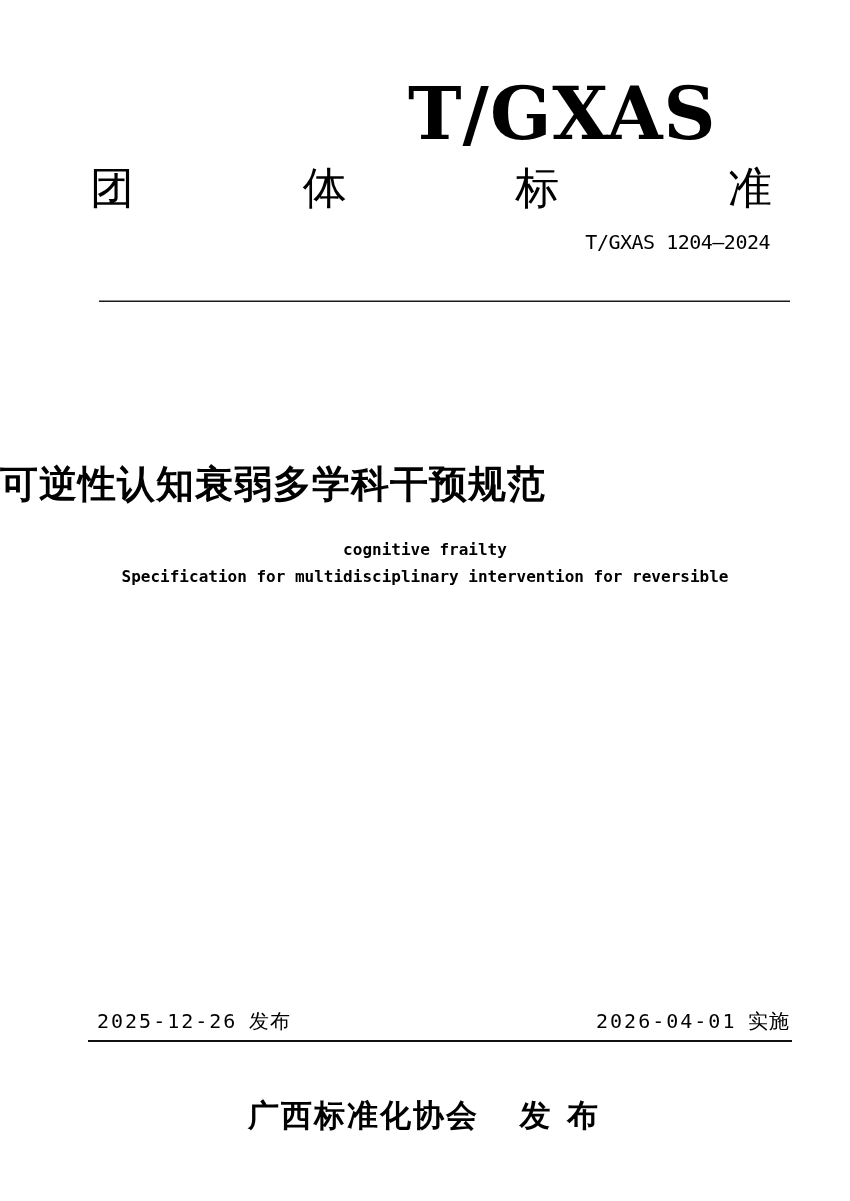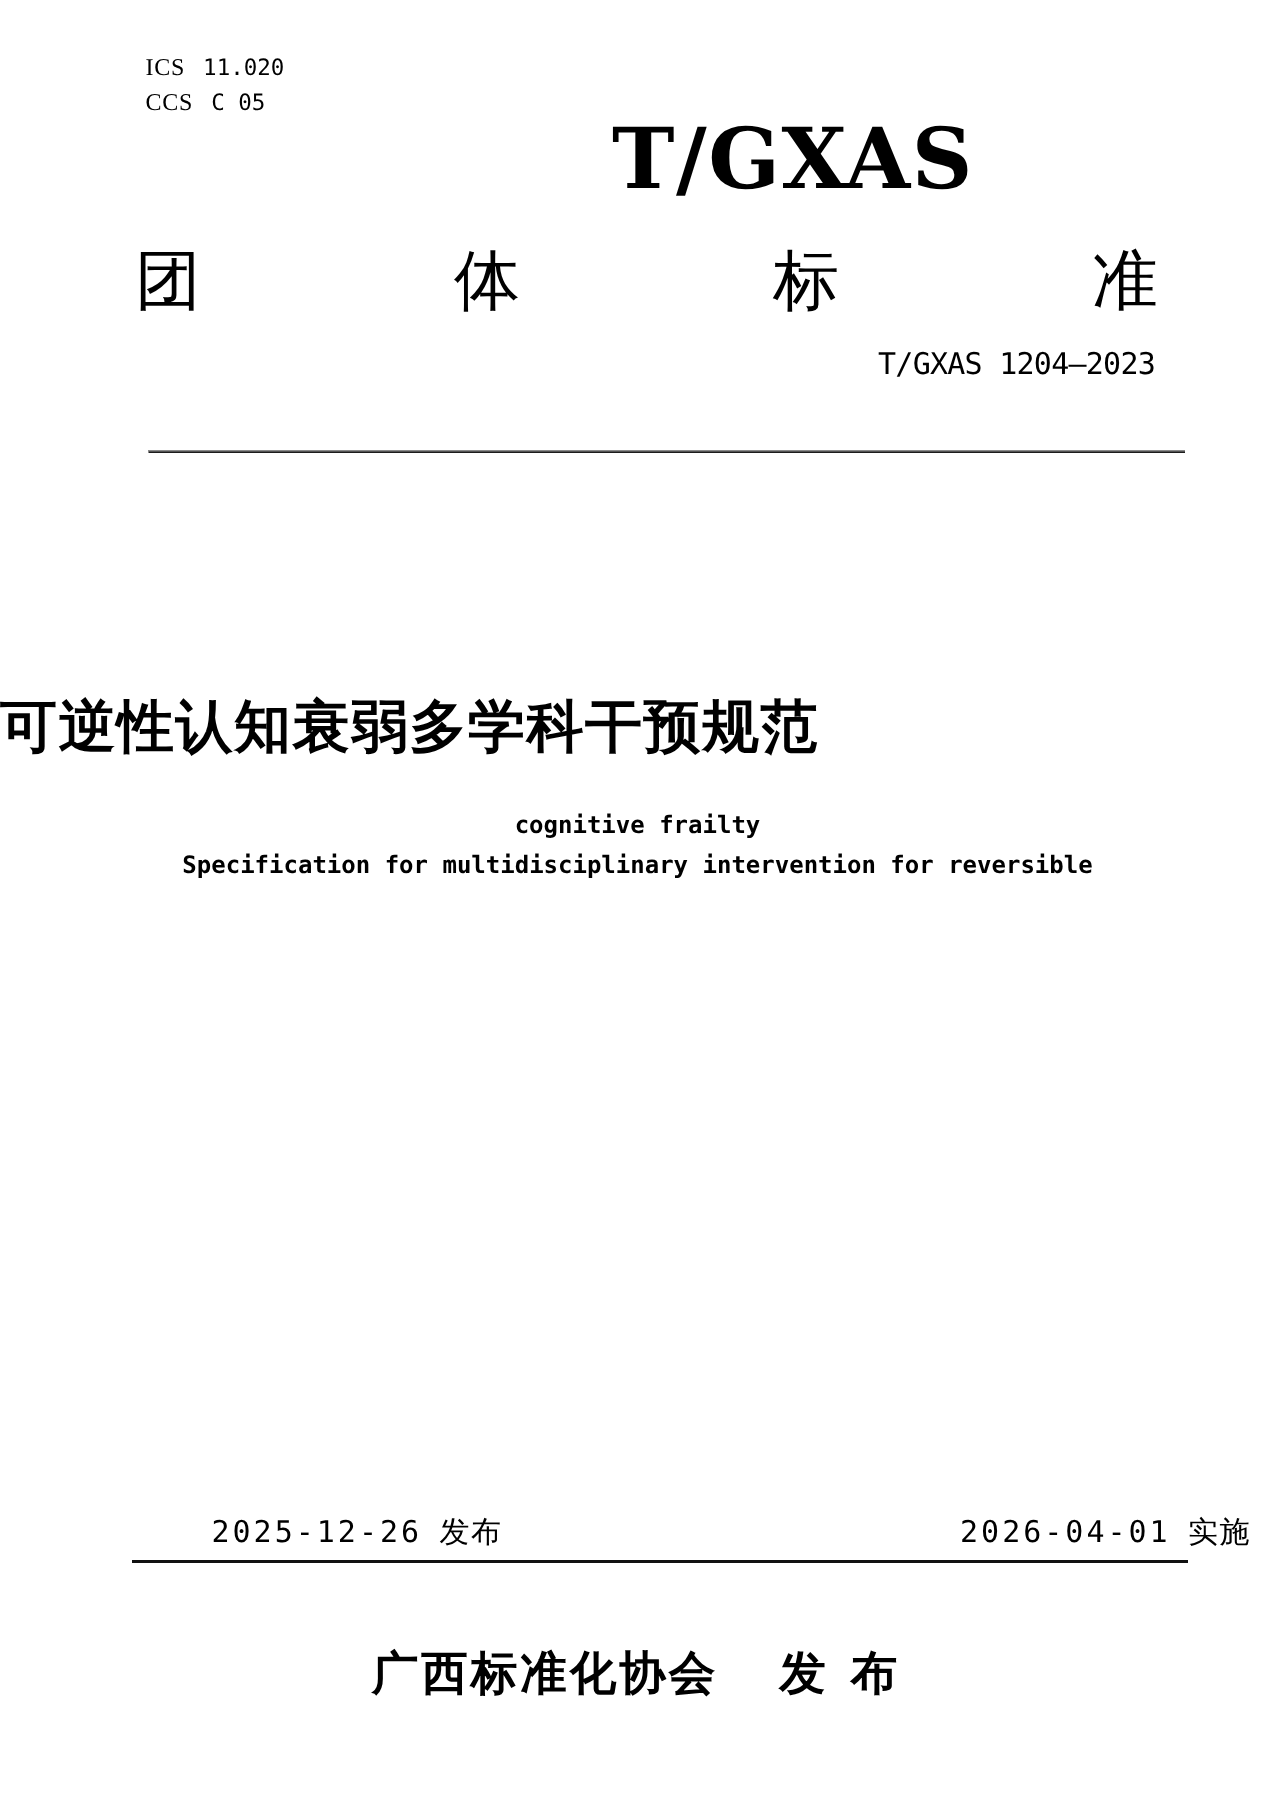--- a/index.html
+++ b/index.html
@@ -33,21 +33,21 @@
     font-size: 15px;
     margin-left: 12px;
   }
   
   .logo {
     position: absolute;
     left: 408px;
     top: 78px;
     font-family: "DejaVu Serif", serif;
     font-weight: bold;
-    font-size: 56px;
+    font-size: 72px;
     line-height: 1.0;
     letter-spacing: 1px;
     white-space: nowrap;
   }
   
   .doc-type {
     position: absolute;
     left: 90px;
     top: 164px;
     width: 682px;
@@ -98,21 +98,20 @@
   .dates {
     position: absolute;
     left: 97px;
     top: 1009px;
     width: 693px;
     display: flex;
     justify-content: space-between;
     align-items: baseline;
     font-size: 20px;
     line-height: 24px;
-    margin-left: 44px;
   }
   .dates .date {
     font-family: "DejaVu Sans Mono", monospace;
     letter-spacing: 2px;
   }
   .dates .dlabel {
     font-weight: 500;
     margin-left: 6px;
     letter-spacing: 1px;
   }
@@ -134,41 +133,31 @@
     letter-spacing: 2px;
     white-space: nowrap;
   }
   .publisher-line .action { margin-left: 30px; letter-spacing: 4px; }
 </style>
 </head>
 <body>
 
 <div class="page">
 
-  <div class="codes">
-    <div class="row">
-      <span class="lbl">ICS</span>
-      <span class="val">11.020</span>
-    </div>
-    <div class="row">
-      <span class="lbl">CCS</span>
-      <span class="val">C 05</span>
-    </div>
-  </div>
 
   <div class="logo">T/GXAS</div>
 
   <div class="doc-type">
     <span>团</span>
     <span>体</span>
     <span>标</span>
     <span>准</span>
   </div>
 
-  <div class="std-number">T/GXAS 1204—2023</div>
+  <div class="std-number">T/GXAS 1204—2024</div>
 
   <div class="rule-top"></div>
 
   <div class="title-cn">可逆性认知衰弱多学科干预规范</div>
 
   <div class="title-en">
     <div>cognitive frailty</div>
     <div>Specification for multidisciplinary intervention for reversible</div>
   </div>
 

